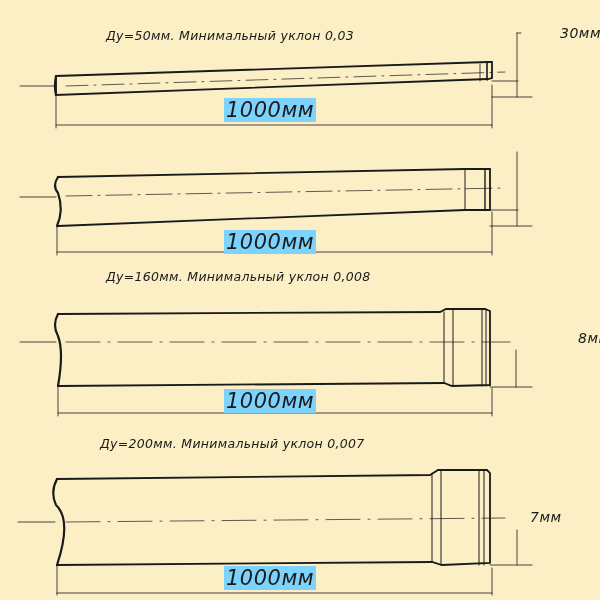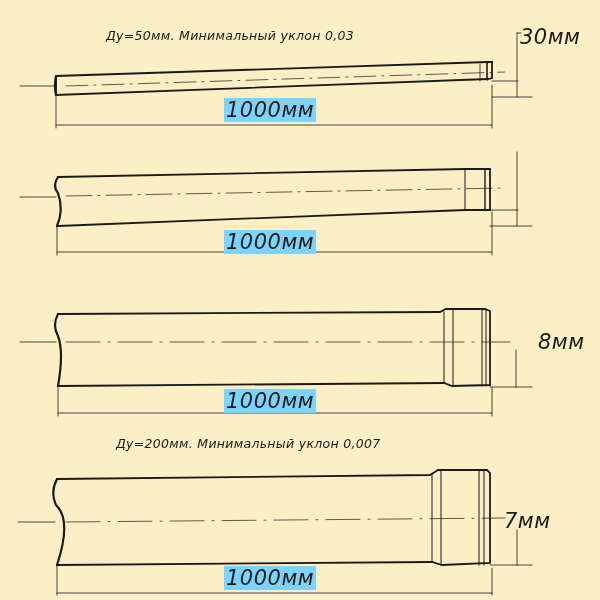--- a/index.html
+++ b/index.html
@@ -1,21 +1,21 @@
 <!DOCTYPE html>
 <html><head>
 <meta charset="utf-8">
 <style>
   html, body { margin: 0; padding: 0; }
   body { width: 600px; height: 600px; background: #fcefc6; overflow: hidden; }
   .canvas { position: relative; width: 600px; height: 464px; background: #fcefc6; }
   svg { position: absolute; left: 0; top: 0; }
   .lbl { position: absolute; font-family: "DejaVu Sans", sans-serif; font-style: italic; color: #1a1a1a; white-space: nowrap; }
   .title { font-size: 12.5px; letter-spacing: 0.3px; }
-  .dim { font-size: 21px; letter-spacing: 0.5px; }
+  .dim { font-size: 14px; letter-spacing: 0.5px; margin-left: 40px; }
   .len { font-size: 21px; letter-spacing: 0.5px; background: #7dd3fc; padding: 0 2px; }
 </style>
 </head>
 <body>
 
 <div class="canvas">
   <svg width="600" height="600" viewBox="0 0 600 600" fill="none" stroke="#1a1a1a" stroke-linecap="round">
 
     <g>
       <line x1="20" y1="86" x2="56" y2="86" stroke-width="0.8"></line>
@@ -82,19 +82,20 @@
       <line x1="57" y1="593" x2="492" y2="593" stroke-width="0.8"></line>
     </g>
   </svg>
 
   <span class="lbl title" style="left:106px;top:28px;">Ду=50мм. Минимальный уклон 0,03</span>
   <span class="lbl dim" style="left:520px;top:25px;">30мм</span>
   <span class="lbl len" style="left:224px;top:98px;">1000мм</span>
 
   <span class="lbl len" style="left:224px;top:230px;">1000мм</span>
 
+  <span class="lbl title" style="left:106px;top:269px;">Ду=160мм. Минимальный уклон 0,008</span>
   <span class="lbl dim" style="left:538px;top:330px;">8мм</span>
   <span class="lbl len" style="left:224px;top:389px;">1000мм</span>
 
-  <span class="lbl title" style="left:116px;top:436px;">Ду=200мм. Минимальный уклон 0,007</span>
-  <span class="lbl dim" style="left:504px;top:509px;">7мм</span>
+  <span class="lbl title" style="left:100px;top:436px;">Ду=200мм. Минимальный уклон 0,007</span>
+  <span class="lbl dim" style="left:490px;top:509px;">7мм</span>
   <span class="lbl len" style="left:224px;top:566px;">1000мм</span>
 </div>
 
 </body></html>

